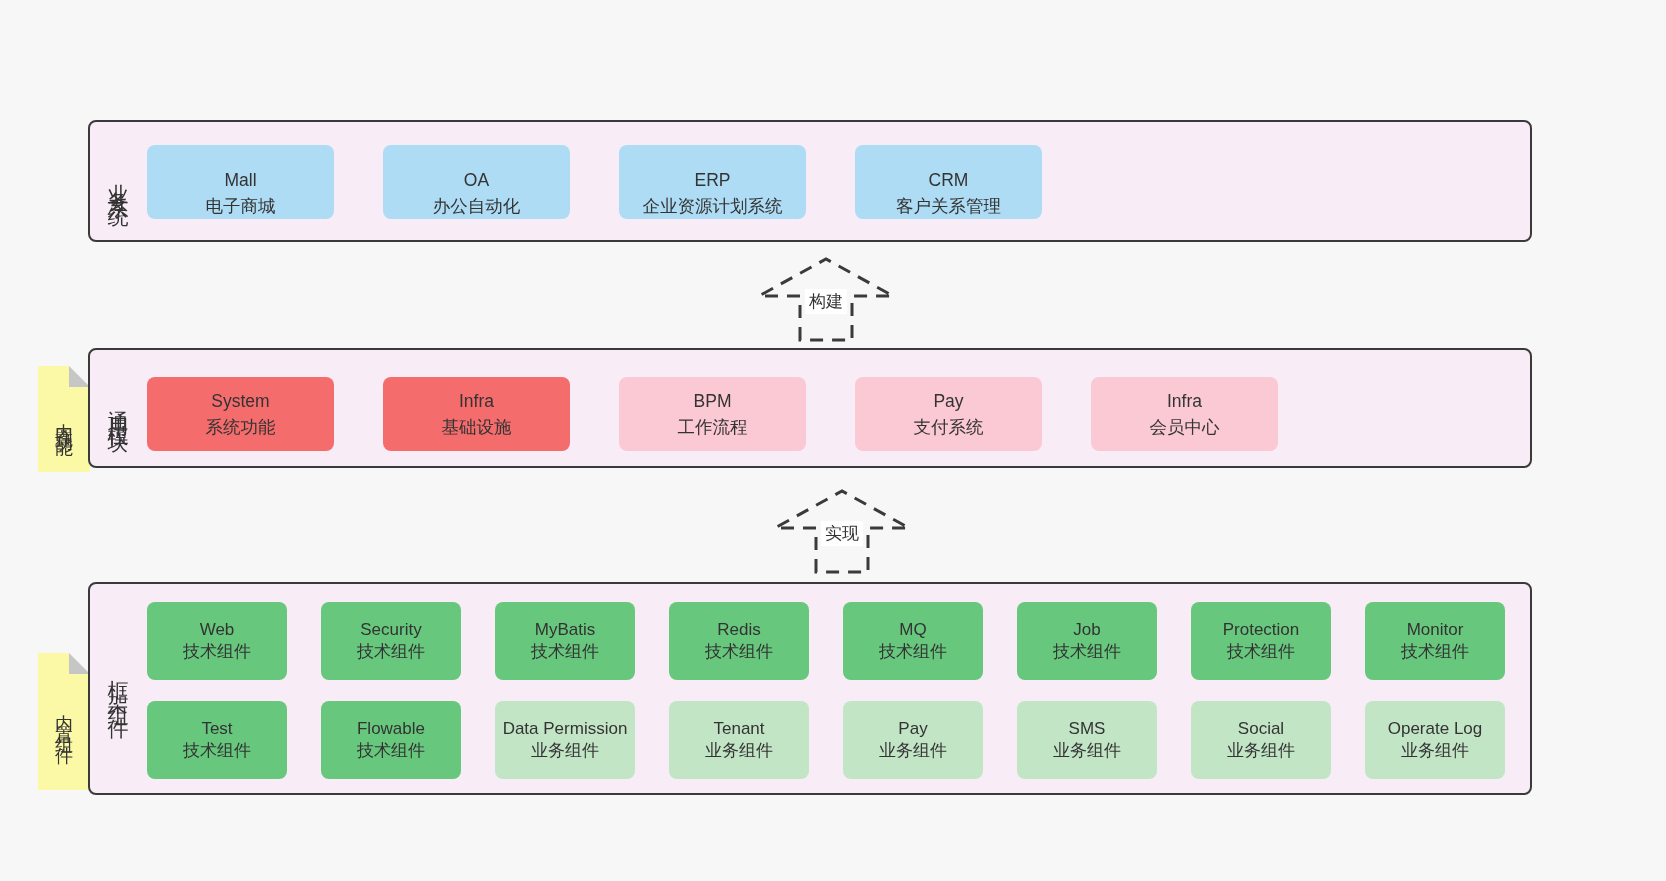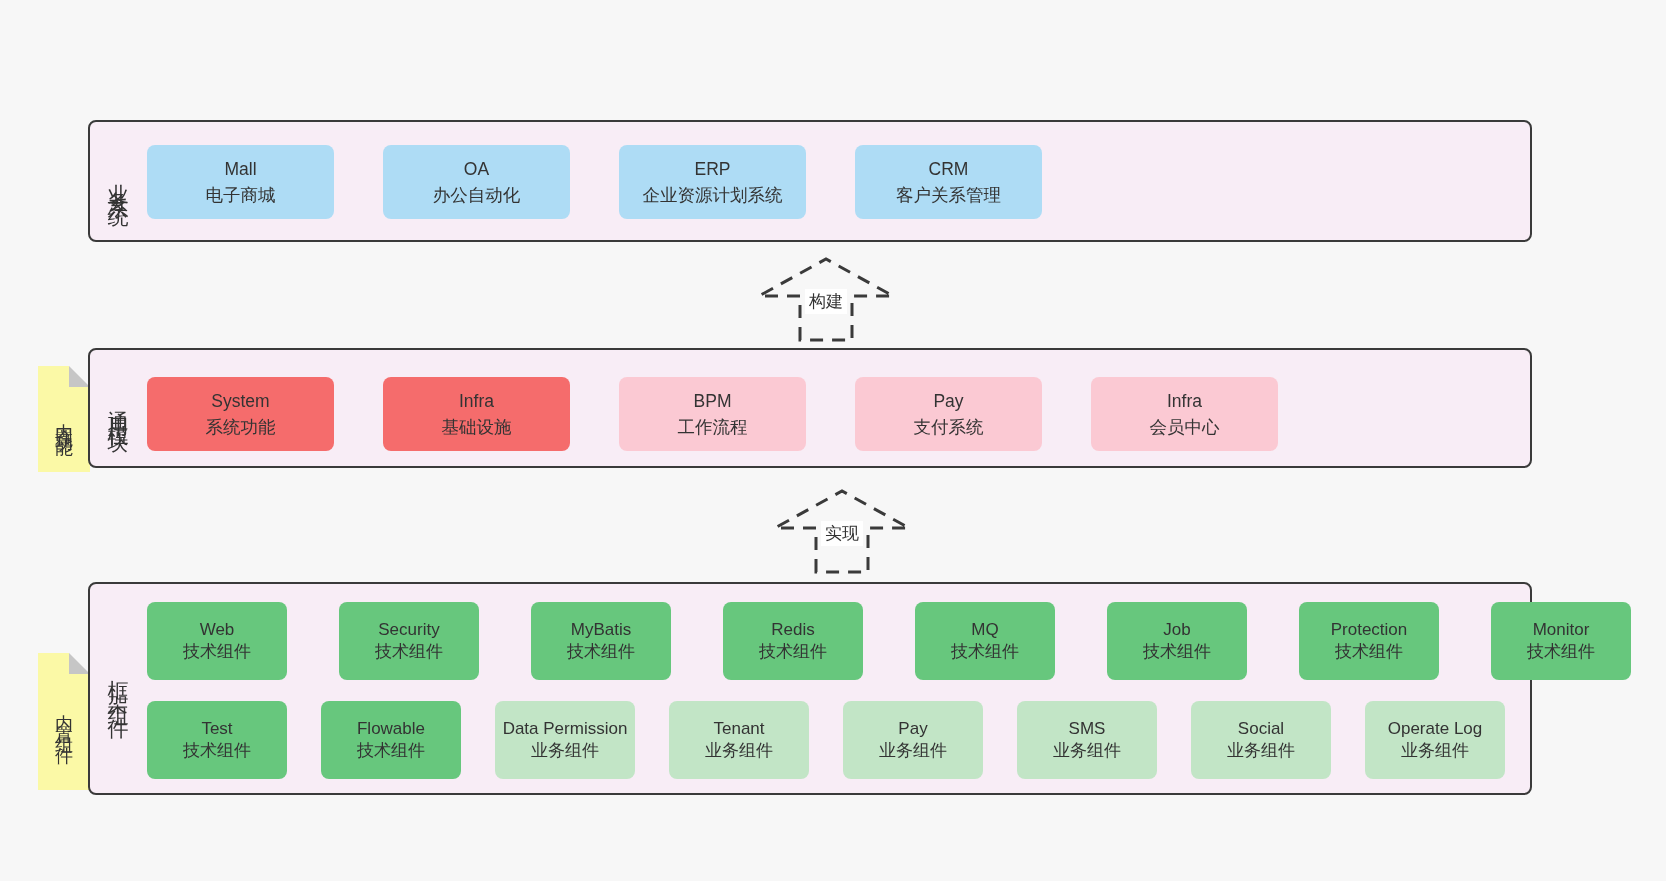--- a/index.html
+++ b/index.html
@@ -12,21 +12,21 @@
           font-size:21px;color:var(--text);top:50%;transform:translateY(-50%);
           left:14px;white-space:nowrap;}
   .ls-top{letter-spacing:7px;}
   .ls-mid{letter-spacing:7px;}
   .ls-bot{letter-spacing:13px;}
   .row{position:absolute;display:flex;}
   .node{border-radius:8px;display:flex;flex-direction:column;align-items:center;
         justify-content:center;text-align:center;box-sizing:border-box;}
   .node.big{width:187px;height:74px;font-size:17.5px;line-height:1.5;}
   .node.small{width:140px;height:78px;font-size:17px;line-height:1.32;padding:2px;}
-  .v-blue{background:var(--blue);}
+  .v-blue{background:var(--blue);justify-content:flex-end;}
   .v-red{background:var(--red);}
   .v-pink{background:var(--pink);}
   .v-gdark{background:var(--green-dark);}
   .v-glight{background:var(--green-light);}
   .note{position:absolute;width:52px;z-index:1;
         background:linear-gradient(225deg, transparent 15px, var(--note-bg) 0);
         display:flex;align-items:center;justify-content:center;
         writing-mode:vertical-rl;text-orientation:upright;font-size:18px;color:var(--text);}
   .note-1{left:38px;top:366px;height:106px;letter-spacing:5px;}
   .note-2{left:38px;top:653px;height:137px;letter-spacing:11px;}
@@ -113,21 +113,21 @@
       </div>
       <div class="node big v-pink">
         <div>Infra</div>
         <div>会员中心</div>
       </div>
     </div>
   </div>
 
   <div class="panel" style="left:88px;top:582px;width:1444px;height:213px;">
     <div class="vlabel ls-bot">框架组件</div>
-    <div class="row" style="left:57px;top:18px;gap:52px;">
+    <div class="row" style="left:57px;top:18px;gap:34px;">
       <div class="node small v-gdark">
         <div>Web</div>
         <div>技术组件</div>
       </div>
       <div class="node small v-gdark">
         <div>Security</div>
         <div>技术组件</div>
       </div>
       <div class="node small v-gdark">
         <div>MyBatis</div>

